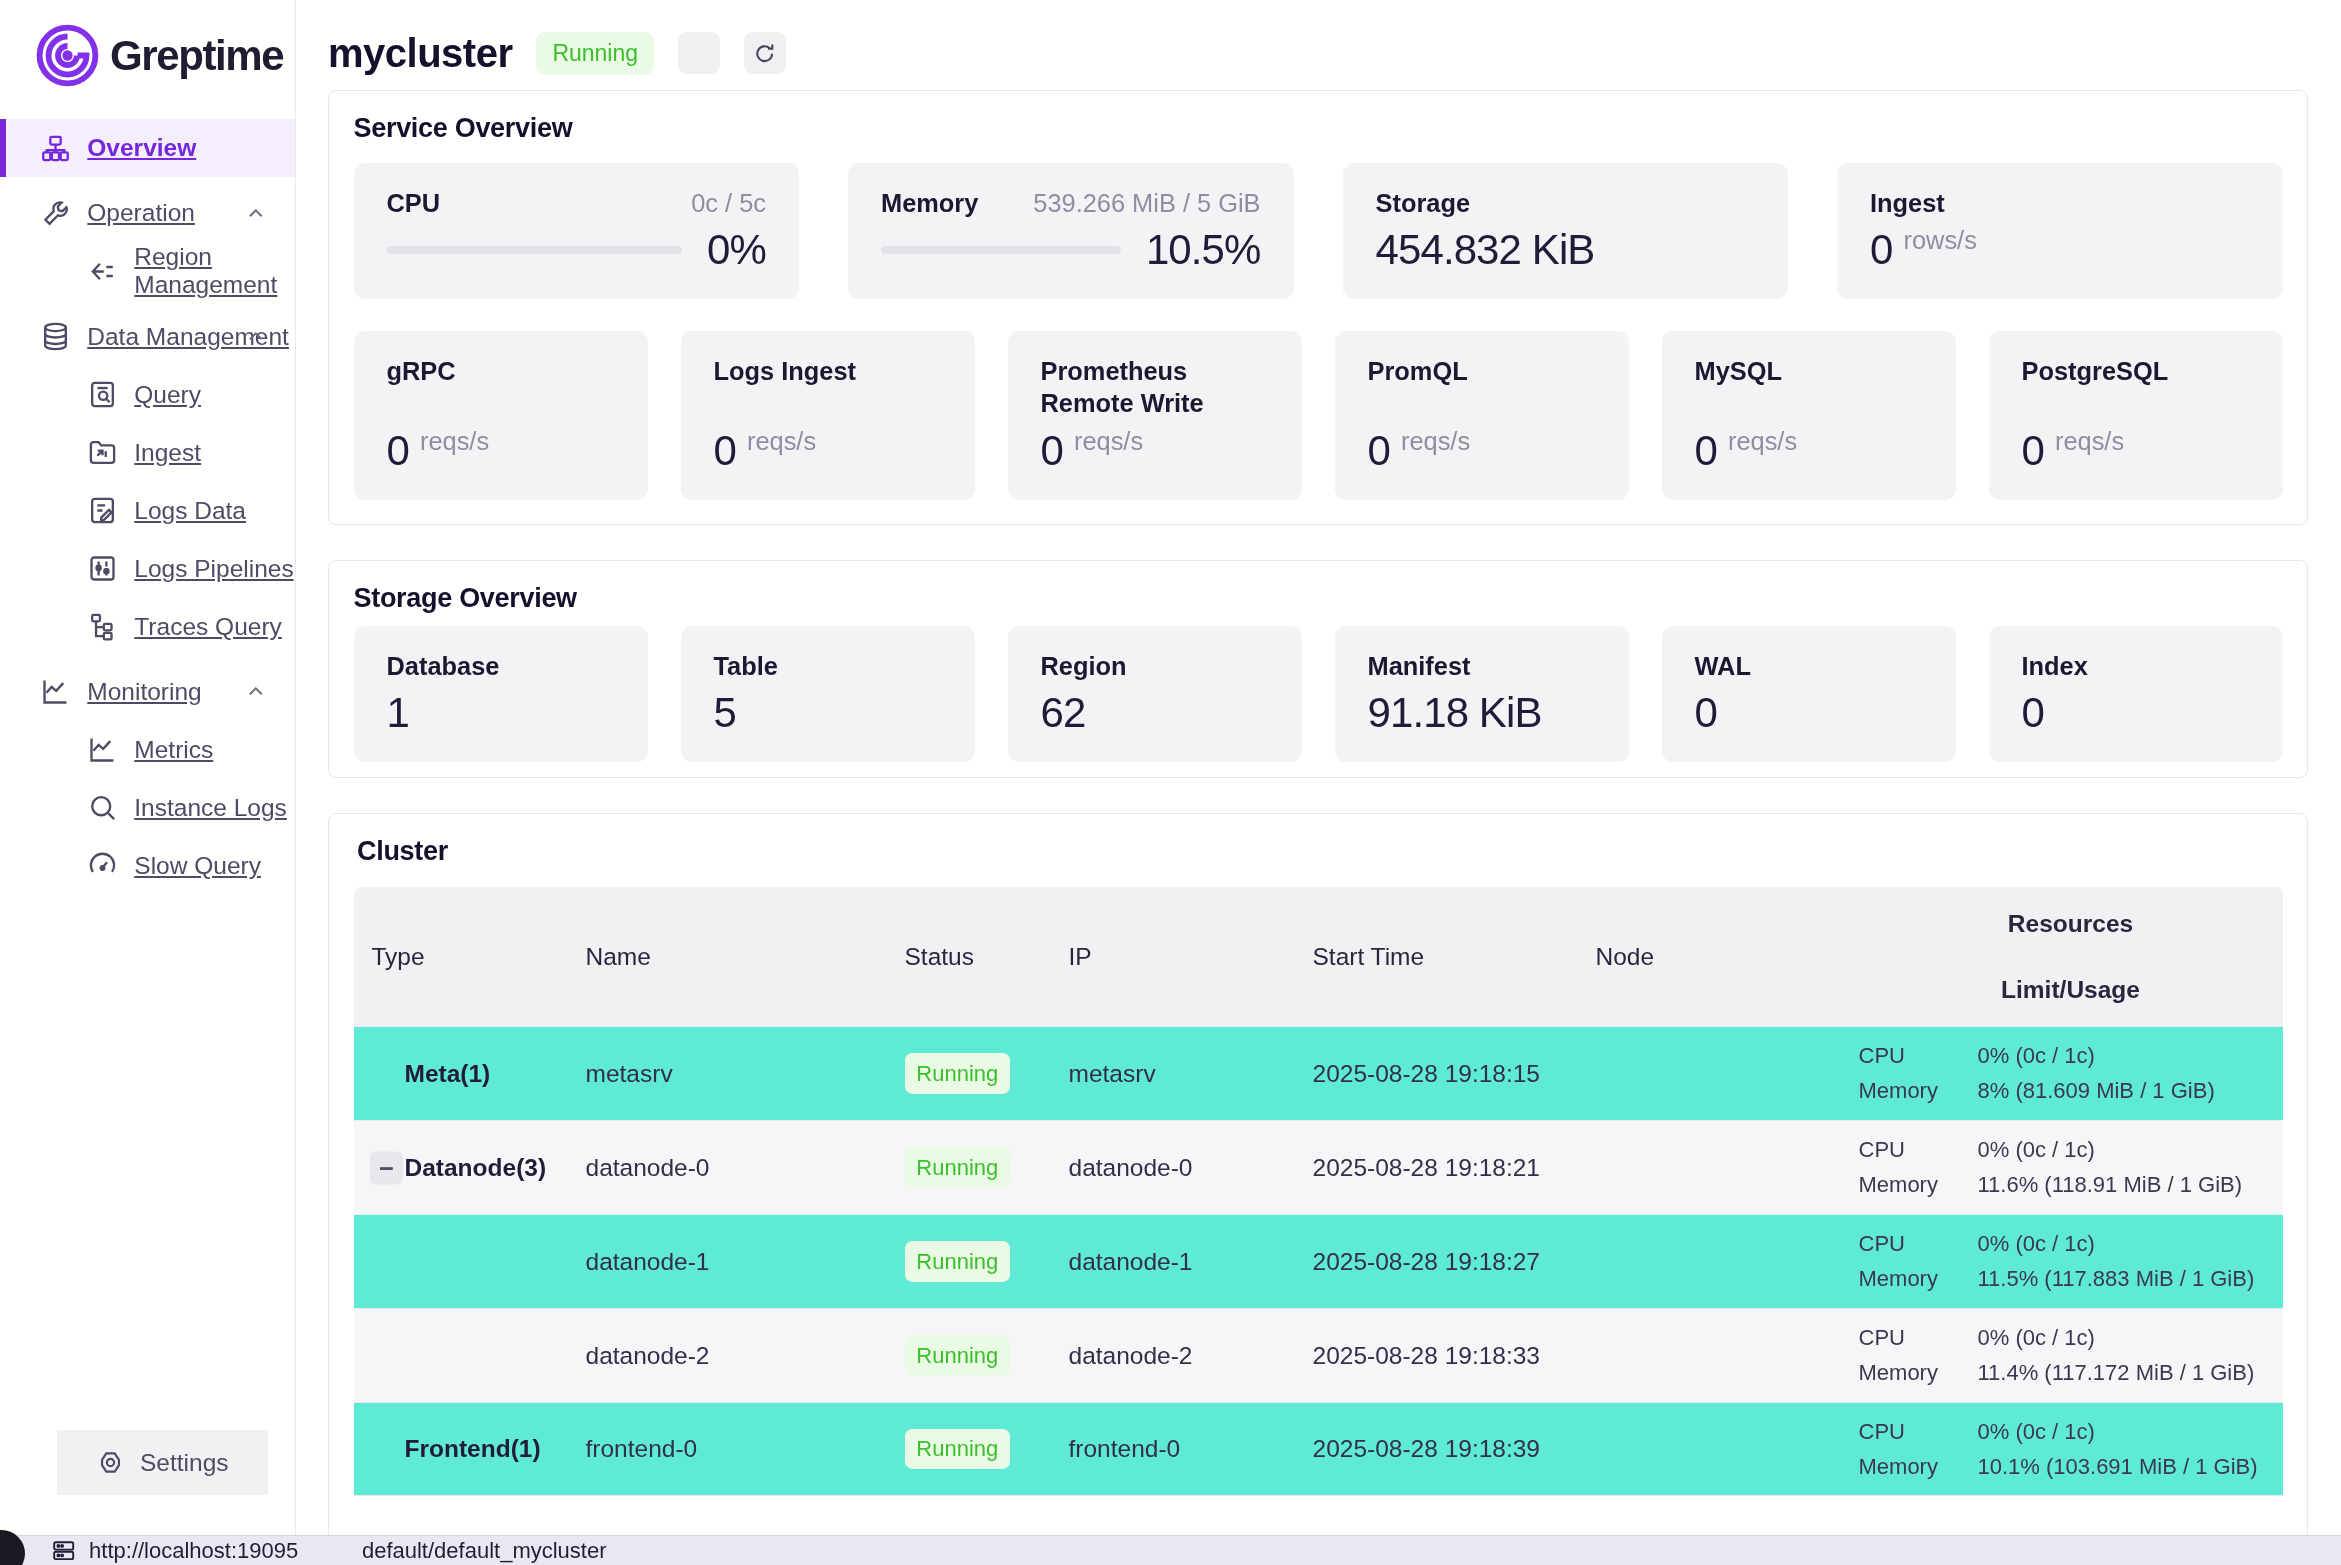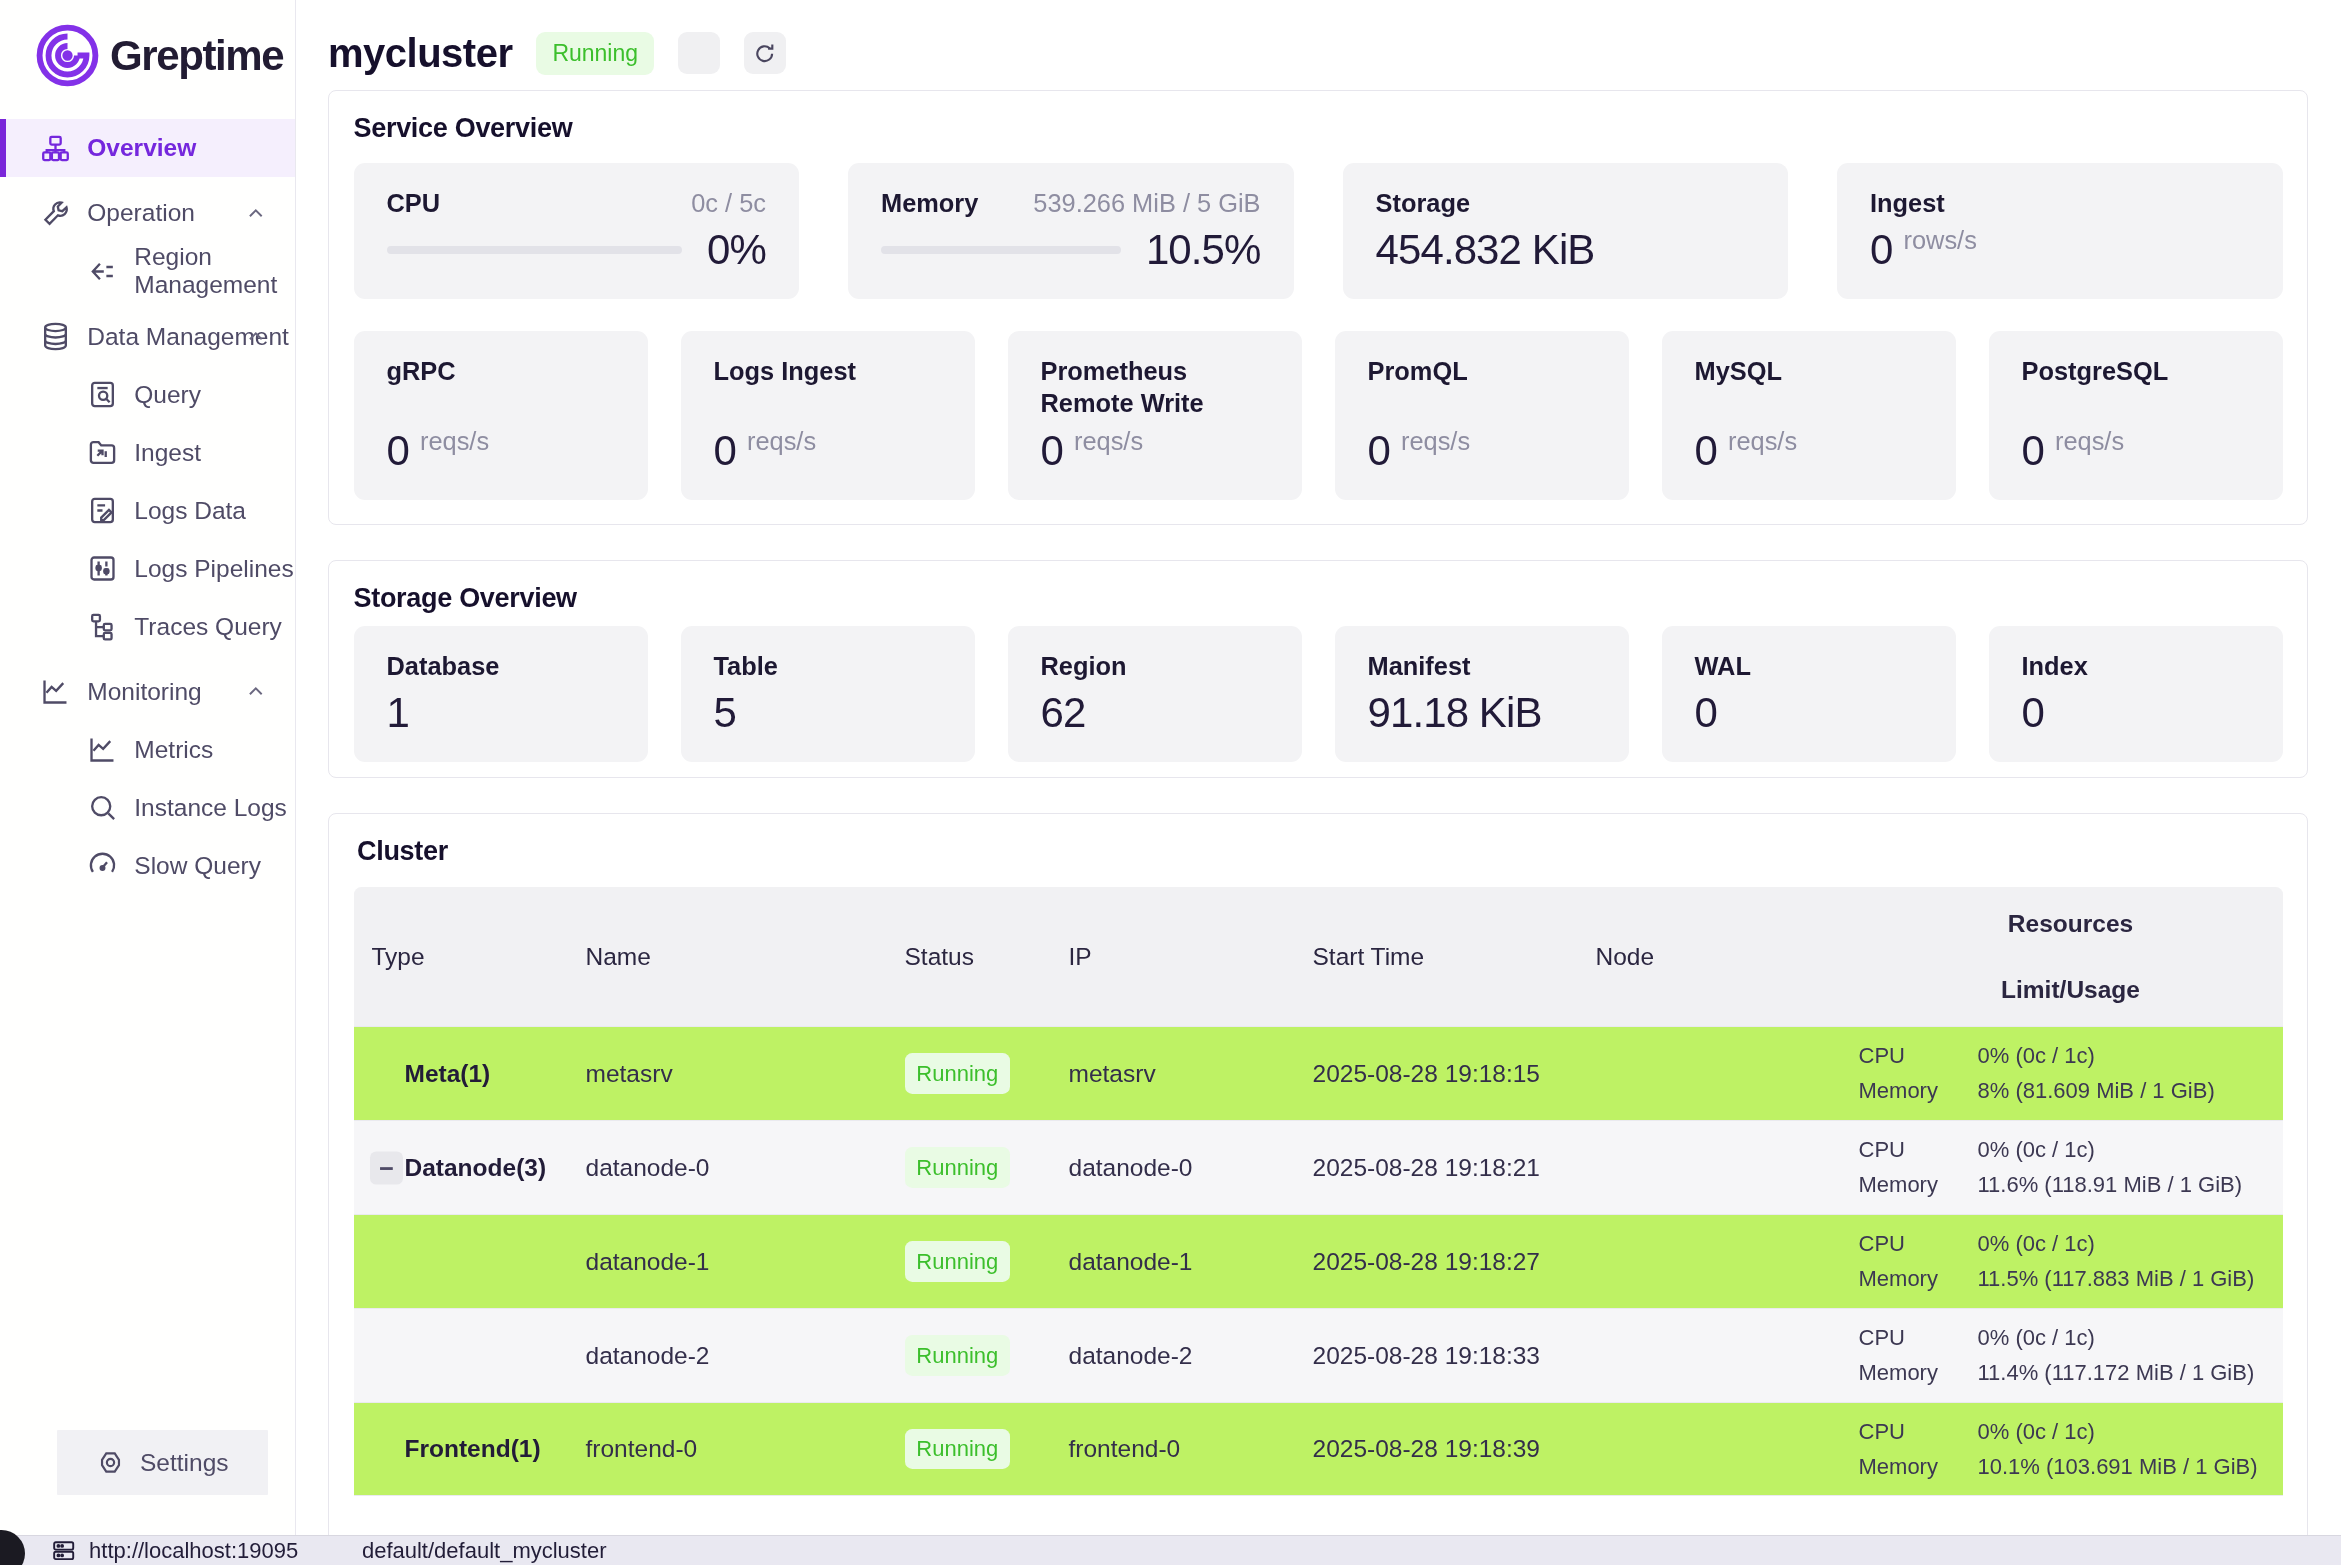--- a/index.html
+++ b/index.html
@@ -14,21 +14,21 @@
     position:absolute; left:0; top:0; width:296px; height:1566px;
     background:#fffffe; border-right:0.9px solid #e9e8ef; z-index:5;
   }
   .logo { display:flex; align-items:center; gap:9px; padding:20px 0 0 34px; height:91px; }
   .logo-mark { width:67px; height:67px; color:#8331e8; }
   .logo-text { font-size:42px; font-weight:bold; letter-spacing:-1.4px; color:#221c33; }
   .nav { position:absolute; top:119px; left:0; right:0; }
   .nav-item {
     height:58px; display:flex; align-items:center; gap:16.3px;
     padding-left:40px; position:relative; cursor:pointer;
-    font-size:24.5px; color:#4f4b66;
+    font-size:24.5px; color:#4f4b66;text-decoration:underline;
   }
   .nav-item.group { margin-top:7.3px; }
   .nav-item.sub { padding-left:71px;margin-left:16px; }
   .nav-item.active { background:#f5effd; color:#7527dd; font-weight:bold; }
   .nav-item.active::before {
     content:""; position:absolute; left:0; top:0; bottom:0; width:6.3px; background:#7a26d9;
   }
   .nav-icon { width:31px; height:31px; flex:0 0 31px; }
   .nav-icon svg { width:31px; height:31px; display:block; }
   .chevron { position:absolute; right:27px; width:23.6px; height:23.6px; color:#6b6880; }
@@ -82,21 +82,21 @@
   .stat-unit { font-size:25.4px; color:#8e8da1; }
   
   .table { position:absolute; left:24.5px; right:24.5px; top:73px; font-size:24.5px; }
   .trow, .thead {
     display:grid;
     grid-template-columns:214px 319px 164px 244px 283px 263px 1fr;
     align-items:center;
   }
   .thead { background:#f1f1f3; border-radius:7.3px 7.3px 0 0; height:139px; color:#2b2640; }
   .thead .cell { padding-left:18px; }
-  .trow { height:94px; border-top:0.9px solid #eaeaef; background:#bef264; }
+  .trow { height:94px; border-top:0.9px solid #eaeaef; background:#5eead4; }
   .trow.stripe { background:#f6f6f8; }
   .trow:last-child { border-bottom:0.9px solid #eaeaef; }
   .cell { padding-left:18px; }
   .type-cell { position:relative; padding-left:51px; font-weight:bold; color:#221c38; }
   .collapse-btn {
     position:absolute; left:16.3px; top:50%; transform:translateY(-50%);
     width:33px; height:33px; background:#e8e8ec; border-radius:6.3px;
     display:flex; align-items:center; justify-content:center;
     font-size:25.4px; color:#4f4b66; cursor:pointer;
   }

